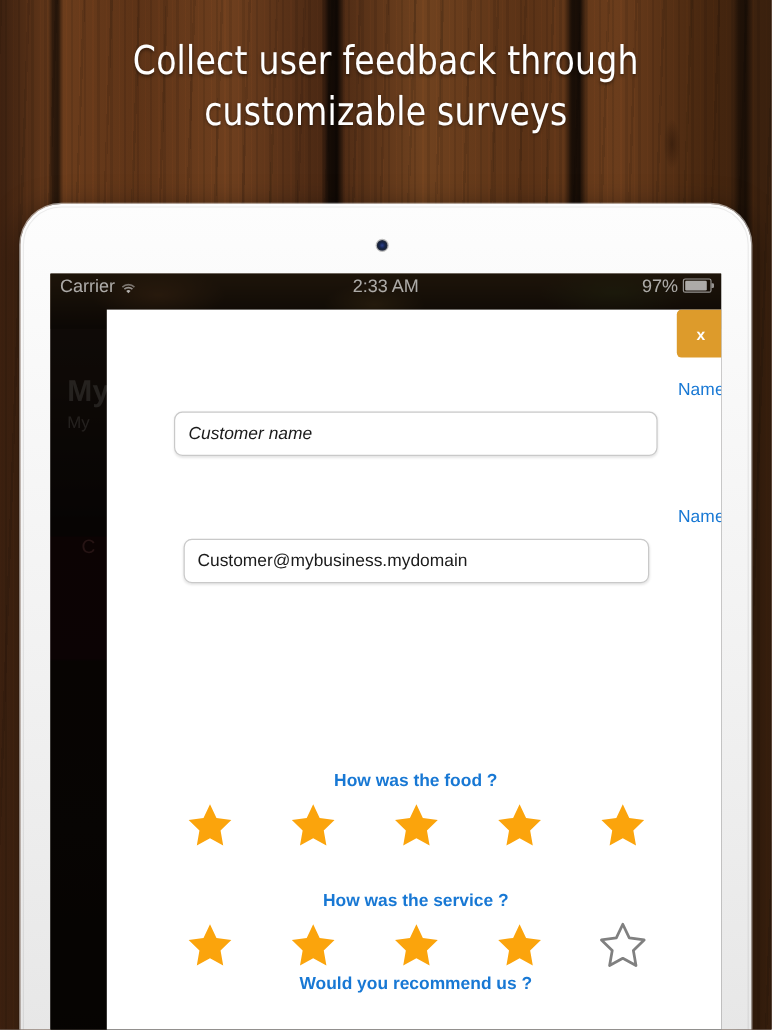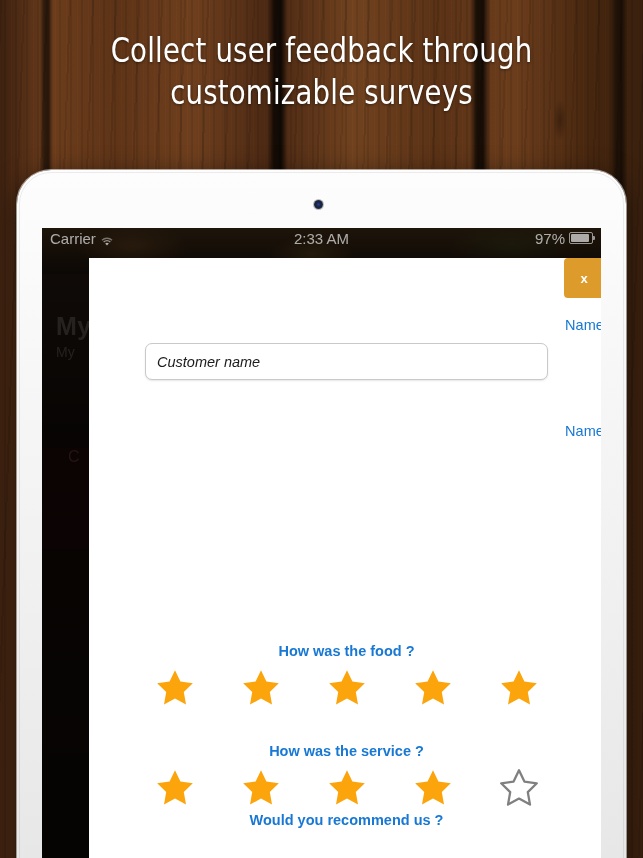--- a/index.html
+++ b/index.html
@@ -380,20 +380,21 @@
 
         <button class="close-btn">x</button>
 
         <div class="field-block" id="block-name">
           <div class="field-label">Name</div>
           <input class="text-input" id="name-input" type="text" value="Customer name" style="">
         </div>
 
         <div class="field-block" id="block-email">
           <div class="field-label">Name</div>
+          <input class="text-input" id="email-input" type="text" value="Customer@mybusiness.mydomain" style="">
         </div>
 
 
         <div class="rating-block" id="block-food">
           <div class="rating-label">How was the food ?</div>
           <div class="stars" id="stars-food">
               <svg viewBox="0 0 40 39" class="star">
                 <path d="M20 2.2 L25.4 13.6 L37.8 15.3 L28.8 24.1 L31.0 36.6 L20 30.6 L9.0 36.6 L11.2 24.1 L2.2 15.3 L14.6 13.6 Z" fill="#fba40c" stroke="none" stroke-width="0" stroke-linejoin="round"></path>
               </svg>
               <svg viewBox="0 0 40 39" class="star">

